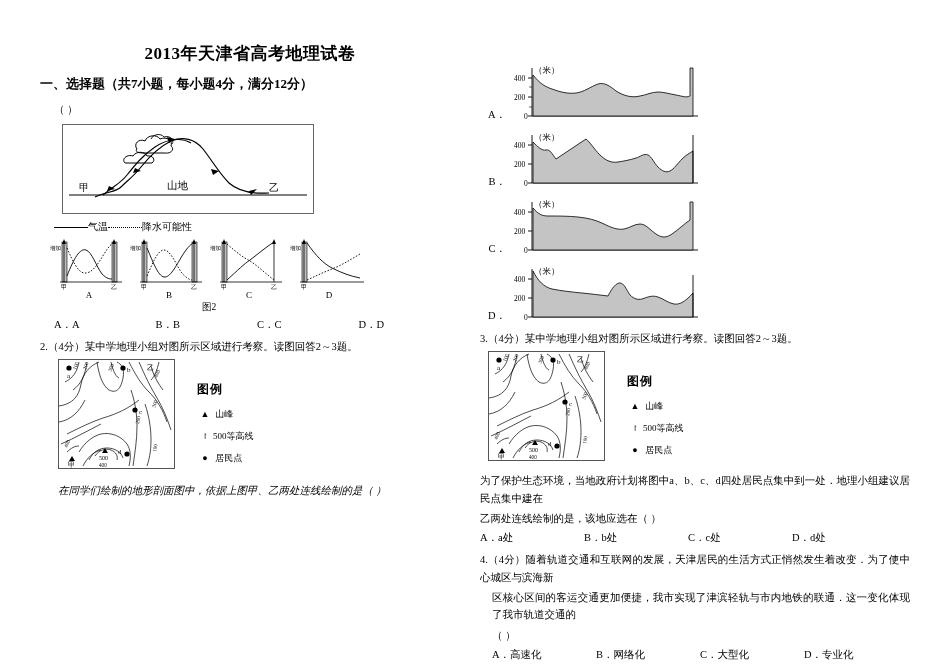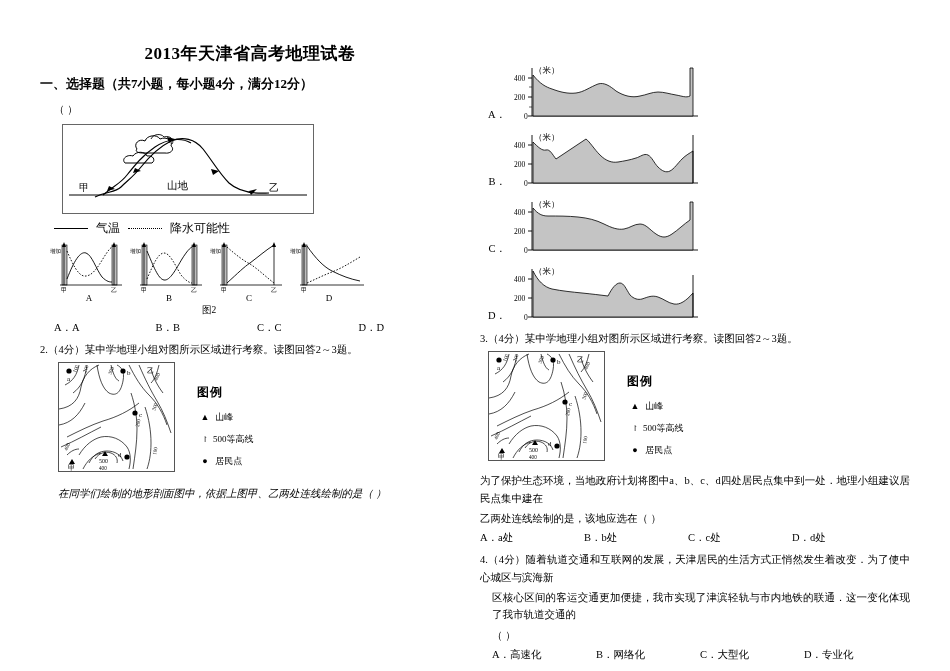--- a/index.html
+++ b/index.html
@@ -12,21 +12,21 @@
   .section-head{font-size:13px;font-weight:bold;margin:0 0 8px 0;}
   .q{font-size:10.5px;line-height:1.65;margin:0 0 3px 0;text-align:justify;}
   .q-ind{padding-left:14px;}
   .opts{display:flex;font-size:10.5px;padding-left:14px;margin:4px 0 6px 0;}
   .opts span{width:104px;display:inline-block;}
 
   .figbox{border:1px solid #666;margin:6px 0 0 22px;background:#fff;}
   .figcap{font-size:9.5px;text-align:center;margin-top:1px;}
 
   
-  .f2legend{display:flex;align-items:center;gap:8px;font-size:12px;padding-left:4px;margin-bottom:2px;text-align:right;}
+  .f2legend{display:flex;align-items:center;font-size:10px;padding-left:4px;margin-bottom:2px;text-align:right;}
   .f2legend i{display:inline-block;width:34px;height:0;border-top:1.4px solid #000;vertical-align:middle;}
   .f2legend i.dot{border-top:1.4px dotted #000;}
   .f2row{display:flex;gap:2px;}
   .f2cell{width:78px;}
   .f2lab{font-size:9px;text-align:center;margin-top:-2px;}
 
   .maprow{display:flex;align-items:flex-start;margin-left:18px;}
   .mapbox{border:1px solid #555;}
   .legend{margin-left:22px;padding-top:22px;font-size:9px;}
   .legend .lt{font-size:12px;font-weight:bold;margin-bottom:10px;letter-spacing:1px;}

